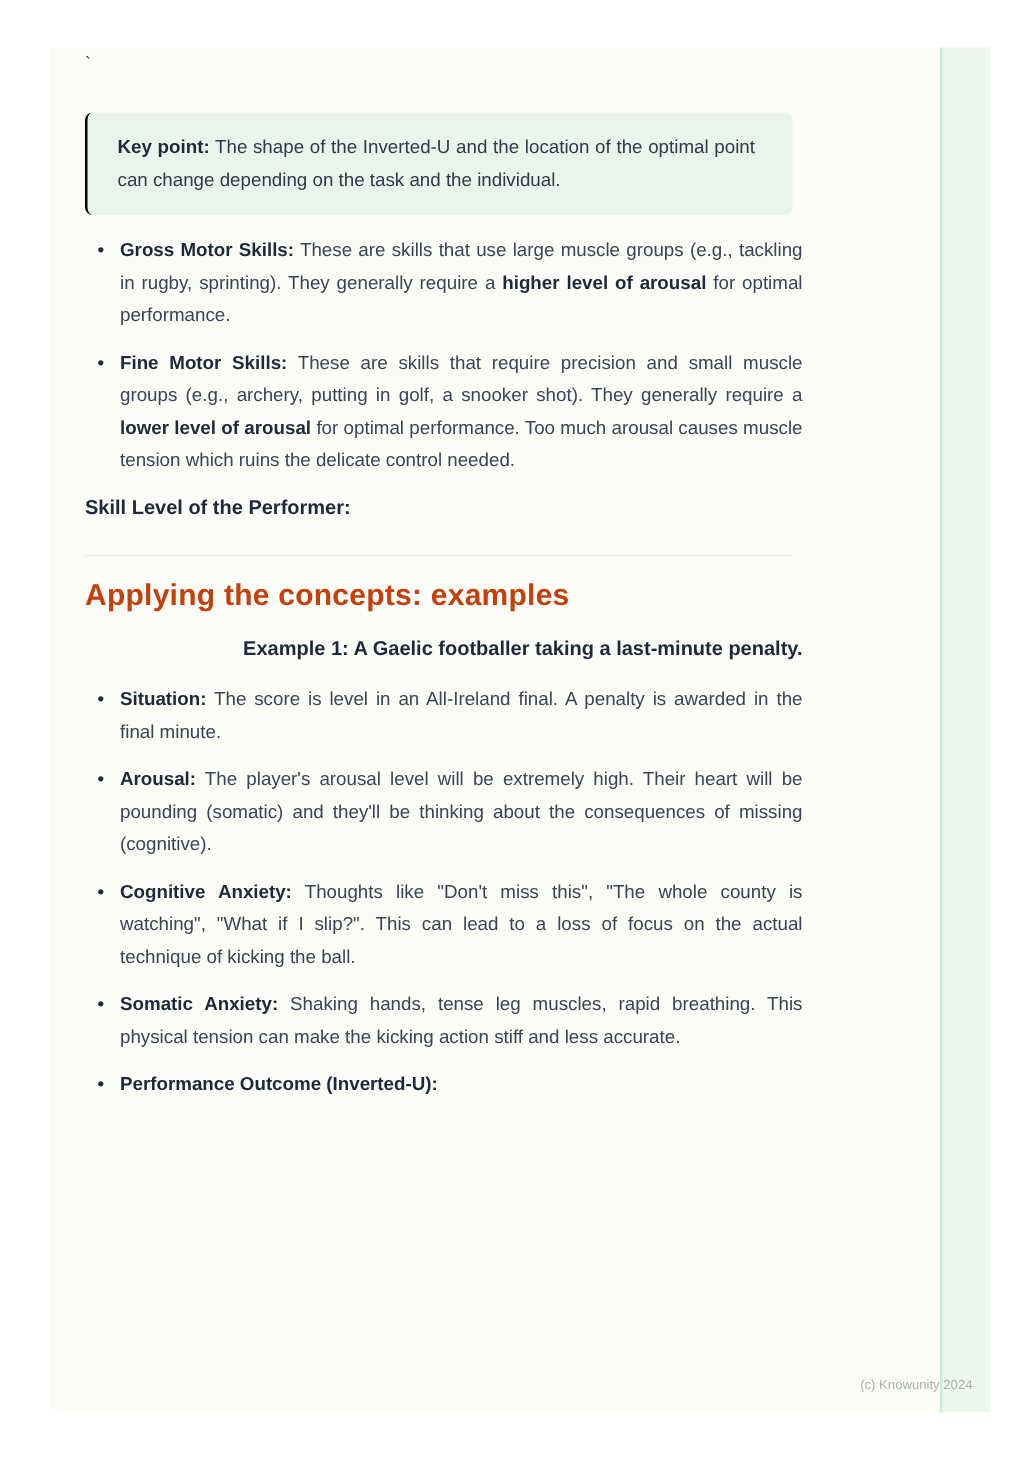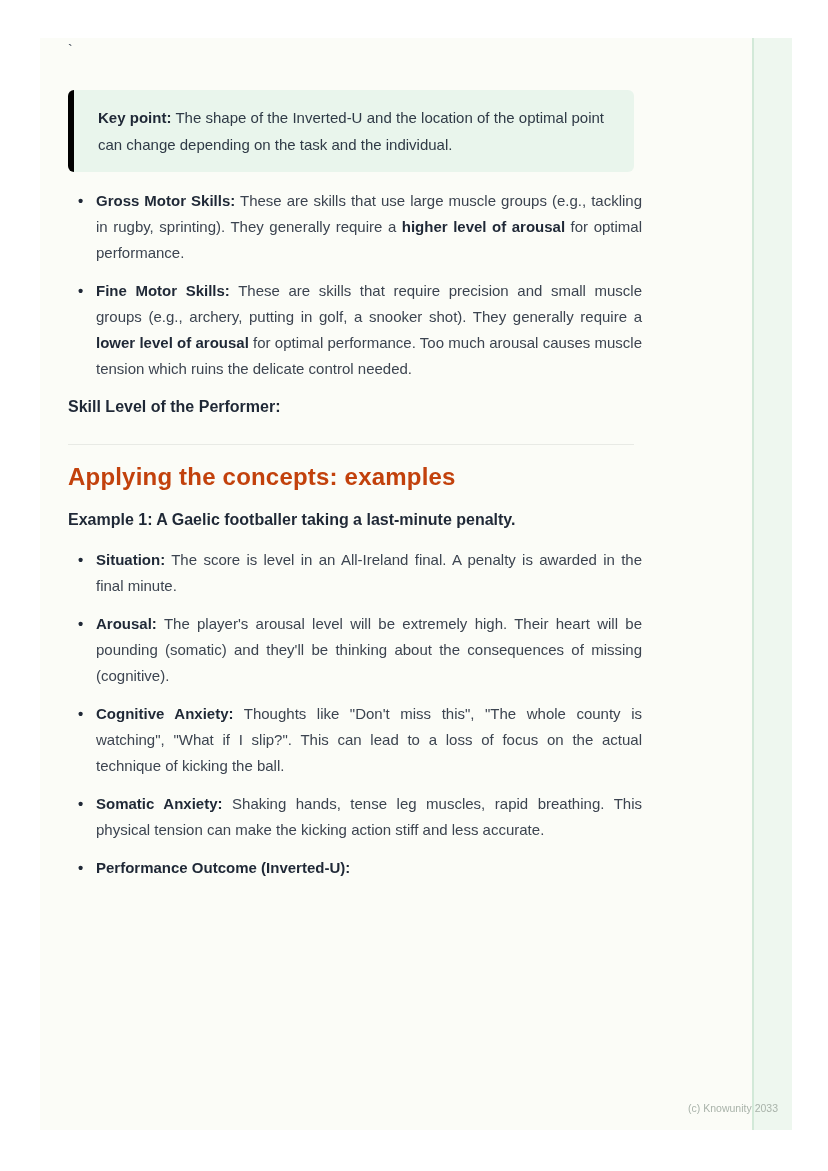--- a/index.html
+++ b/index.html
@@ -32,21 +32,21 @@
   .stray-mark {
     font-size: 14px;
     color: #374151;
     height: 20px;
     line-height: 20px;
   }
   .callout {
     margin-top: 30px;
     width: 566px;
     background: #e9f5ec;
-    border-left: 6px solid #000000;
+    border-left: 2px solid #000000;
     border-radius: 6px;
     padding: 14px 30px 14px 24px;
   }
   .callout p {
     font-size: 15px;
     line-height: 27px;
     color: #2f3a46;
     text-align: justify;
   }
   .callout strong { color: #1c2534; }
@@ -64,20 +64,21 @@
     font-weight: bold;
     color: #c2410c;
     letter-spacing: 0.2px;
   }
   h4.example-heading {
     margin-top: 18px;
     font-size: 16px;
     line-height: 22px;
     font-weight: bold;
     color: #1f2836;
+    text-align: right;
   }
   ul.bullet-list {
     list-style: none;
     margin-top: 16px;
     width: 574px;
   }
   ul.bullet-list li {
     position: relative;
     padding-left: 28px;
     font-size: 15px;
@@ -145,15 +146,15 @@
     <ul class="bullet-list">
         <li><strong>Situation:</strong><span> The score is level in an All-Ireland final. A penalty is awarded in the final minute.</span></li>
         <li><strong>Arousal:</strong><span> The player's arousal level will be extremely high. Their heart will be pounding (somatic) and they'll be thinking about the consequences of missing (cognitive).</span></li>
         <li><strong>Cognitive Anxiety:</strong><span> Thoughts like "Don't miss this", "The whole county is watching", "What if I slip?". This can lead to a loss of focus on the actual technique of kicking the ball.</span></li>
         <li><strong>Somatic Anxiety:</strong><span> Shaking hands, tense leg muscles, rapid breathing. This physical tension can make the kicking action stiff and less accurate.</span></li>
         <li><strong>Performance Outcome (Inverted-U):</strong></li>
       </ul>
 
   </div>
 
-  <div class="footer-credit">(c) Knowunity 2033</div>
+  <div class="footer-credit">(c) Knowunity 2024</div>
 
 </div>
 
 </body></html>

